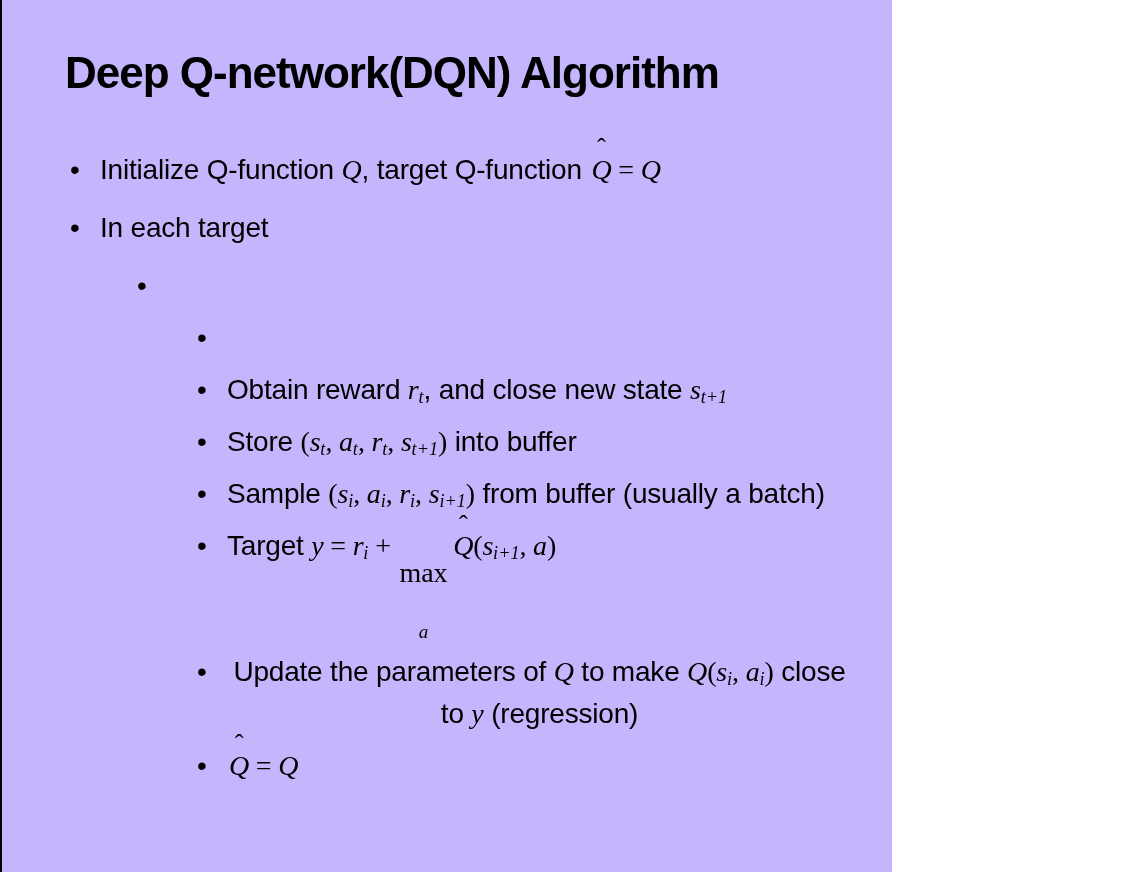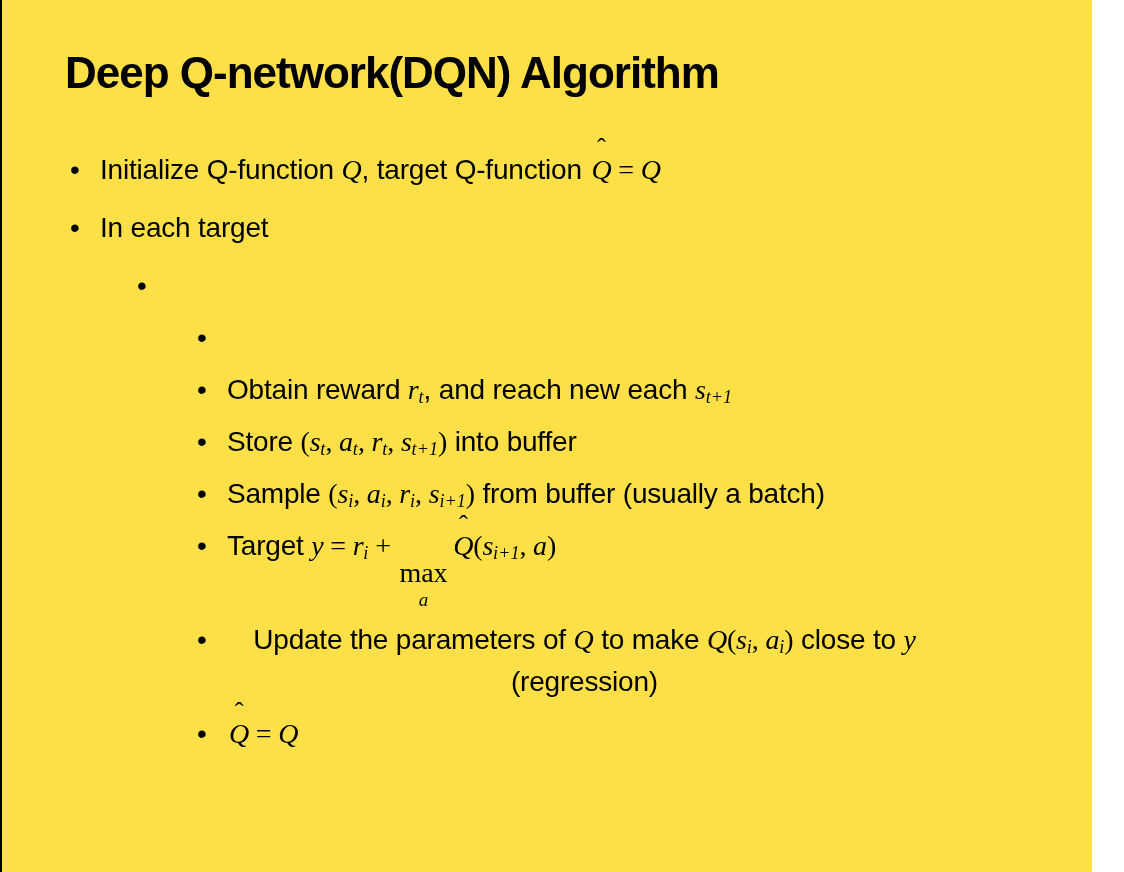--- a/index.html
+++ b/index.html
@@ -5,23 +5,23 @@
   * { margin: 0; padding: 0; box-sizing: border-box; }
   html, body { width: 1124px; height: 872px; }
   body {
     background: #ffffff;
     color: #000000;
     font-family: "Liberation Sans", sans-serif;
     overflow: hidden;
   }
   .slide {
     position: relative;
-    width: 1092px;
+    width: 892px;
     height: 872px;
-    background: #fde047;
+    background: #c4b5fd;
     border-left: 2px solid #000000;
     padding: 48px 40px 0 63px;
   }
   .title {
     font-size: 44px;
     font-weight: 700;
     letter-spacing: -1px;
     line-height: 1.15;
     margin-bottom: 50px;
     white-space: nowrap;
@@ -64,20 +64,21 @@
     font-style: normal;
     line-height: 1;
   }
   .munder {
     display: inline-flex;
     flex-direction: column;
     align-items: center;
     vertical-align: -0.93em;
     font-family: "Liberation Serif", serif;
     margin: 0 4px 0 2px;
+    gap: 32px;
   }
   .munder .mtop { line-height: 1; }
   .munder .usub {
     font-style: italic;
     font-size: 0.68em;
     line-height: 1;
     margin-top: 3px;
   }
 </style>
 </head>
@@ -95,21 +96,21 @@
         <span class="content"><span class="txt">In each target</span></span>
       </div>
       <div class="bullet level-2">
         <span class="marker">•</span>
       </div>
       <div class="bullet level-3">
         <span class="marker">•</span>
       </div>
       <div class="bullet level-3">
         <span class="marker">•</span>
-        <span class="content"><span class="txt">Obtain reward </span><span class="msub"><span class="mi">r</span><span class="sub">t</span></span><span class="txt">, and reach new each </span><span class="msub"><span class="mi">s</span><span class="sub">t+1</span></span></span>
+        <span class="content"><span class="txt">Obtain reward </span><span class="msub"><span class="mi">r</span><span class="sub">t</span></span><span class="txt">, and close new state </span><span class="msub"><span class="mi">s</span><span class="sub">t+1</span></span></span>
       </div>
       <div class="bullet level-3">
         <span class="marker">•</span>
         <span class="content"><span class="txt">Store </span><span class="mo">(</span><span class="msub"><span class="mi">s</span><span class="sub">t</span></span><span class="mo">, </span><span class="msub"><span class="mi">a</span><span class="sub">t</span></span><span class="mo">, </span><span class="msub"><span class="mi">r</span><span class="sub">t</span></span><span class="mo">, </span><span class="msub"><span class="mi">s</span><span class="sub">t+1</span></span><span class="mo">)</span><span class="txt"> into buffer</span></span>
       </div>
       <div class="bullet level-3">
         <span class="marker">•</span>
         <span class="content"><span class="txt">Sample </span><span class="mo">(</span><span class="msub"><span class="mi">s</span><span class="sub">i</span></span><span class="mo">, </span><span class="msub"><span class="mi">a</span><span class="sub">i</span></span><span class="mo">, </span><span class="msub"><span class="mi">r</span><span class="sub">i</span></span><span class="mo">, </span><span class="msub"><span class="mi">s</span><span class="sub">i+1</span></span><span class="mo">)</span><span class="txt"> from buffer (usually a batch)</span></span>
       </div>
       <div class="bullet level-3">

